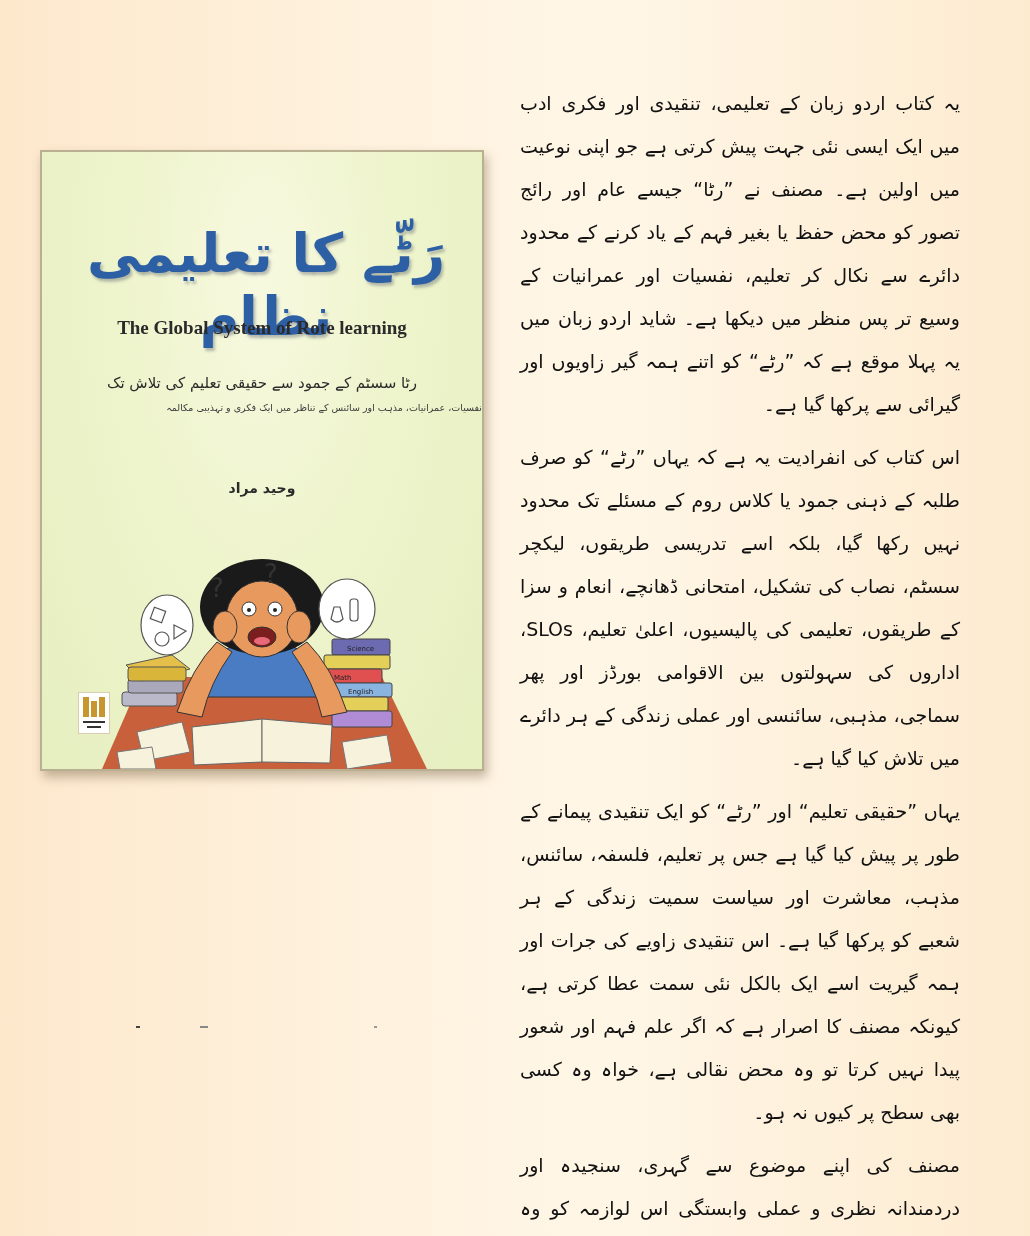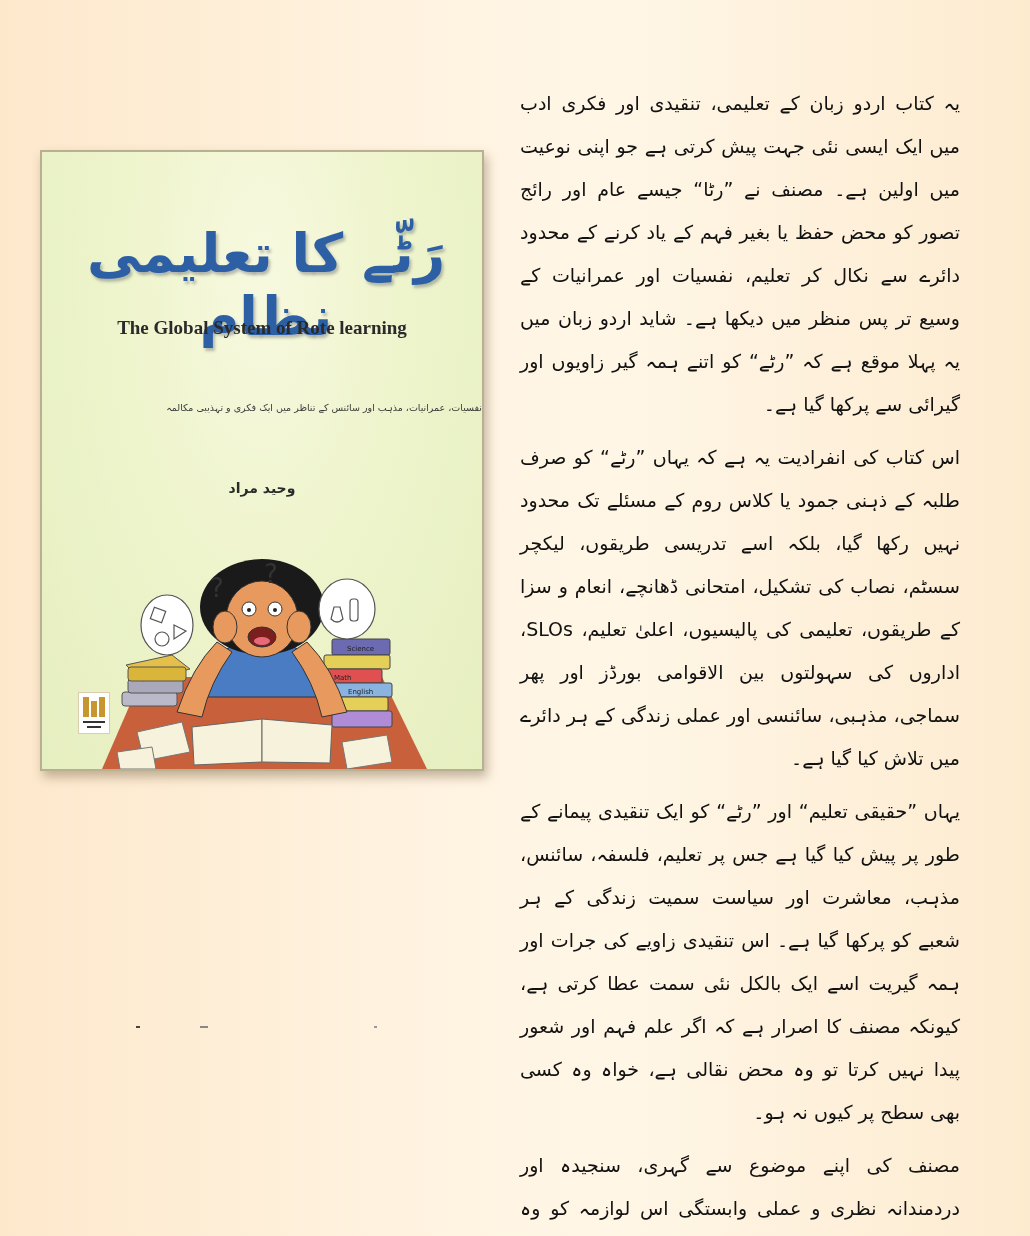--- a/index.html
+++ b/index.html
@@ -139,20 +139,21 @@
     }
   </style>
 </head>
 <body>
 
 <div class="page">
 
   <div class="cover">
     <div class="cover-title">رَٹّے کا تعلیمی نظام</div>
     <div class="cover-subtitle-en">The Global System of Rote learning</div>
+    <div class="cover-tagline">رٹا سسٹم کے جمود سے حقیقی تعلیم کی تلاش تک</div>
     <div class="cover-tagline-2">نفسیات، عمرانیات، مذہب اور سائنس کے تناظر میں ایک فکری و تہذیبی مکالمہ</div>
     <div class="cover-author">وحید مراد</div>
 
     <svg class="cover-illustration" viewBox="0 0 440 222" xmlns="http://www.w3.org/2000/svg">
 
       <polygon points="60,222 100,130 340,130 385,222" fill="#c8603c"></polygon>
 
       <g>
         <rect x="80" y="145" width="55" height="14" rx="3" fill="#b9b9c9" stroke="#555" stroke-width="1"></rect>
         <rect x="86" y="132" width="55" height="14" rx="3" fill="#a9a9bb" stroke="#555" stroke-width="1"></rect>

